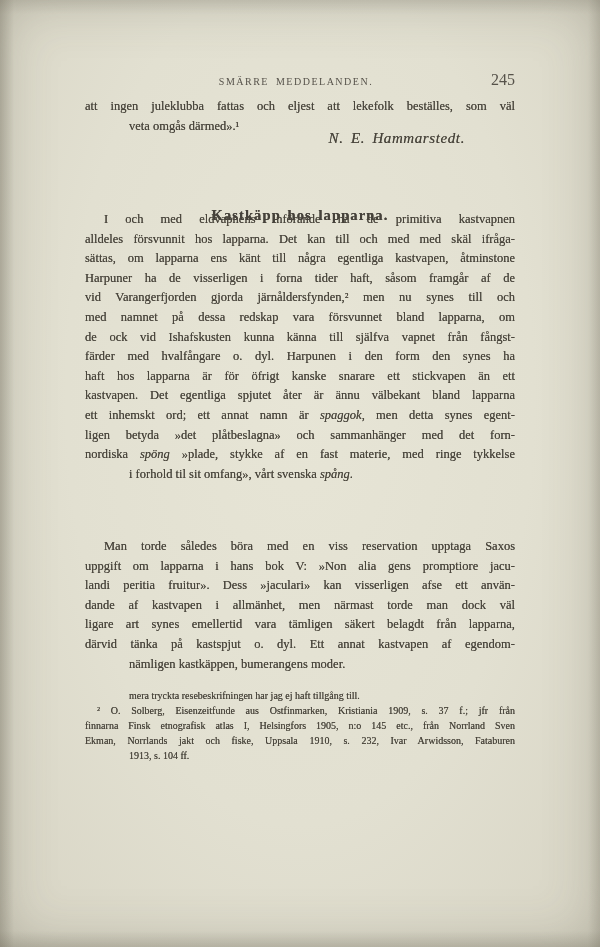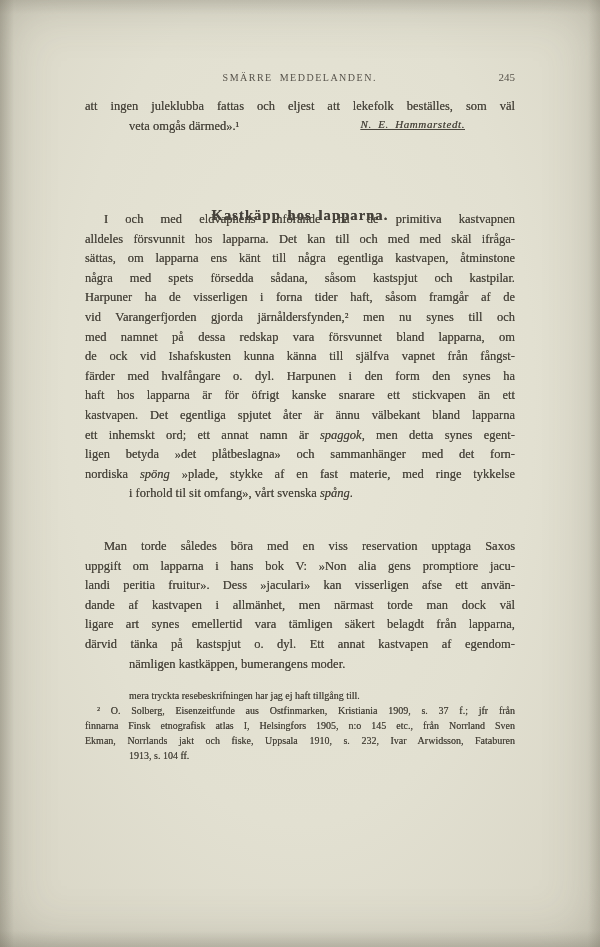--- a/index.html
+++ b/index.html
@@ -36,51 +36,50 @@
     letter-spacing: 1.5px;
     color: #56524a;
   }
   .running-head .title {
     flex: 1;
     text-align: center;
     padding-left: 56px; 
     word-spacing: 3px;
   }
   .running-head .pagenum {
-    font-size: 11px;
+    font-size: 16px;
     letter-spacing: 0;
     margin-left: 40px;
   }
   .body-text .line {
     font-size: 12.5px;
     line-height: 19.6px;
     text-align: justify;
     text-align-last: justify;
     white-space: normal;
     text-shadow: 0 0 .45px rgba(73,69,60,.85);
   }
   .body-text .line.last {
     text-align-last: left;
     margin-left: 44px;
   }
   .body-text .line.indent {
     text-indent: 19px;
   }
   .intro { top: 97px; }
   .signature {
-    top: 118px;
+    top: 130px;
     text-align: right;
     padding-right: 50px;
     box-sizing: border-box;
     font-style: italic;
-    font-size: 11px;
+    font-size: 15px;
     letter-spacing: .6px;
     word-spacing: 3px;
     text-shadow: 0 0 .45px rgba(73,69,60,.85);
-    text-decoration: underline;
   }
   .article-title {
     top: 189px;
     text-align: center;
     font-weight: 700;
     font-size: 14.5px;
     letter-spacing: 1.1px;
     word-spacing: 2px;
     color: #45413a;
     text-shadow: 0 0 .5px rgba(69,65,58,.9);
@@ -112,21 +111,20 @@
     </div>
 
   <div class="textblock signature">N. E. Hammarstedt.</div>
 
   <div class="textblock article-title">Kastkäpp hos lapparna.</div>
 
   <div class="textblock body-text para1">
       <div class="line indent"><span>I och med eldvapnens införande ha de primitiva kastvapnen</span></div>
       <div class="line"><span>alldeles försvunnit hos lapparna. Det kan till och med med skäl ifråga-</span></div>
       <div class="line"><span>sättas, om lapparna ens känt till några egentliga kastvapen, åtminstone</span></div>
-      <div class="line"><span>några med spets försedda sådana, såsom kastspjut och kastpilar.</span></div>
       <div class="line"><span>Harpuner ha de visserligen i forna tider haft, såsom framgår af de</span></div>
       <div class="line"><span>vid Varangerfjorden gjorda järnåldersfynden,² men nu synes till och</span></div>
       <div class="line"><span>med namnet på dessa redskap vara försvunnet bland lapparna, om</span></div>
       <div class="line"><span>de ock vid Ishafskusten kunna känna till själfva vapnet från fångst-</span></div>
       <div class="line"><span>färder med hvalfångare o. dyl.  Harpunen i den form den synes ha</span></div>
       <div class="line"><span>haft hos lapparna är för öfrigt kanske snarare ett stickvapen än ett</span></div>
       <div class="line"><span>kastvapen. Det egentliga spjutet åter är ännu välbekant bland lapparna</span></div>
       <div class="line"><span>ett inhemskt ord; ett annat namn är </span><span class="it">spaggok</span><span>, men detta synes egent-</span></div>
       <div class="line"><span>ligen betyda »det plåtbeslagna» och sammanhänger med det forn-</span></div>
       <div class="line"><span>nordiska </span><span class="it">spöng</span><span> »plade, stykke af en fast materie, med ringe tykkelse</span></div>

